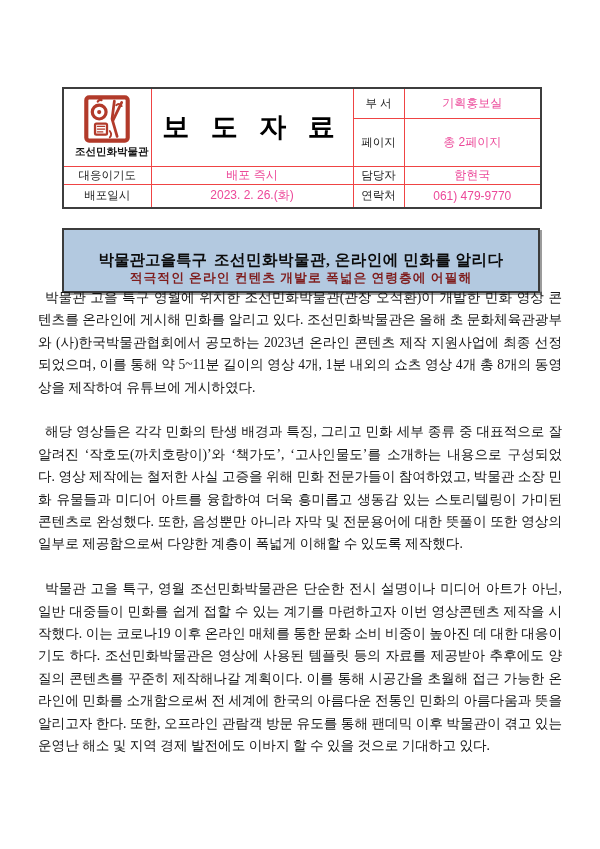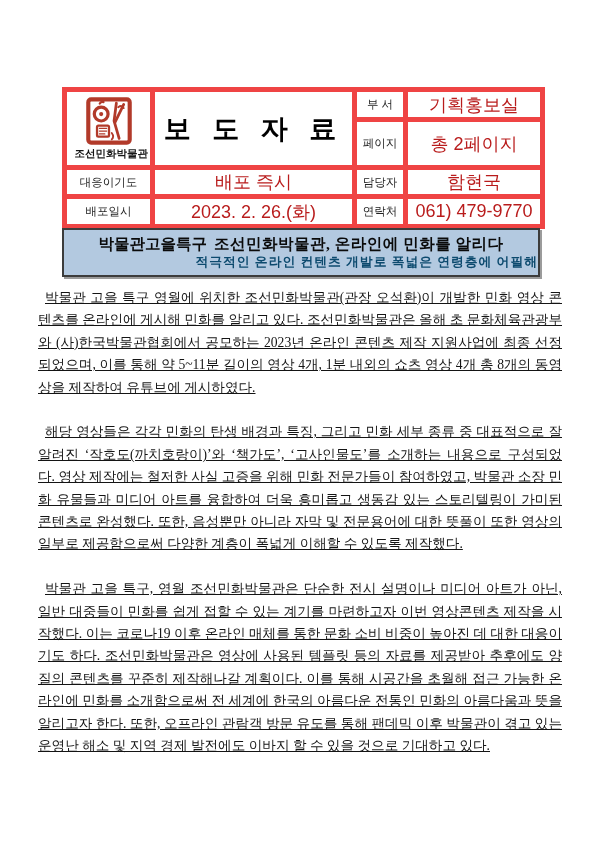--- a/index.html
+++ b/index.html
@@ -16,84 +16,82 @@
   
   .header-table {
     position:absolute; left:62px; top:87px;
     width:478px;
     border-collapse:collapse;
     table-layout:fixed;
     border:2px solid #3d3d3d;
     font-family:"Liberation Sans", sans-serif;
   }
   .header-table td {
-    border:5px solid #ef4444;
+    border:1px solid #ef4444;
     text-align:center;
     vertical-align:middle;
     padding:0 2px;
     overflow:hidden;
   }
   tr.r1 { height:30px; }
   tr.r2 { height:48px; }
   tr.r3 { height:18px; }
-  tr.r4 { height:30px; }
+  tr.r4 { height:24px; }
 
   .c-logo { padding:2px 0 1px; }
   .stamp { width:46px; height:48px; margin:0 auto; display:block; }
   .logo-caption {
     font-size:10.5px; font-weight:bold; letter-spacing:0;
     margin-top:2px; color:#161616; white-space:nowrap;text-align:right;
   }
   .c-title {
     font-size:27px; font-weight:600; letter-spacing:7px;
     color:#000000; white-space:nowrap;
   }
   .c-label { font-size:11.5px; color:#222; white-space:nowrap; }
-  .c-value { font-size:18px; color:#b91c1c; white-space:nowrap; }
+  .c-value { font-size:12px; color:#ec4899; white-space:nowrap; }
 
   
   .headline-box {
     position:absolute; left:62px; top:228px;
     width:474px; height:41px;
     background:#b3c9e0;
     border:2px solid #3c3c3c;
     box-shadow:2px 2px 0 #9b9b9b;
     text-align:center;
-    padding-top:4px;
+    padding-top:20px;
   }
   .headline-line1 {
     font-size:15.5px; line-height:19px;
     white-space:nowrap; color:#0a0a0a;
   }
   .hl-badge {
     font-family:"Liberation Sans", sans-serif;
     font-weight:bold; margin-right:7px;
   }
   .hl-title { font-weight:bold; letter-spacing:0.5px; }
   .headline-line2 {
     font-size:12.8px; line-height:17px; margin-top:1px;
-    font-weight:bold; color:#0c4a6e; letter-spacing:1px;
+    font-weight:bold; color:#7f1d1d; letter-spacing:1px;
     white-space:nowrap;
-    text-align:right;
   }
 
   
   .body-text {
     position:absolute; left:38px; top:287px;
     width:524px;
   }
   .body-text p {
     margin:0 0 22.4px 0;
     font-size:13.6px;
     line-height:22.4px;
     text-align:justify;
     text-indent:7px;
     word-break:break-all;
     color:#141414;
-    text-decoration:underline;
   }
 </style>
 </head>
 <body>
 
 <div class="sheet">
 
   <table class="header-table">
     <colgroup>
       <col style="width:88px">

